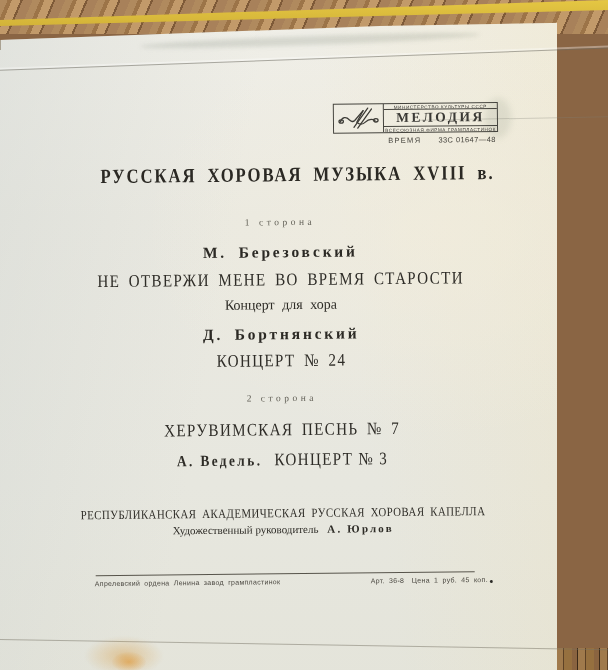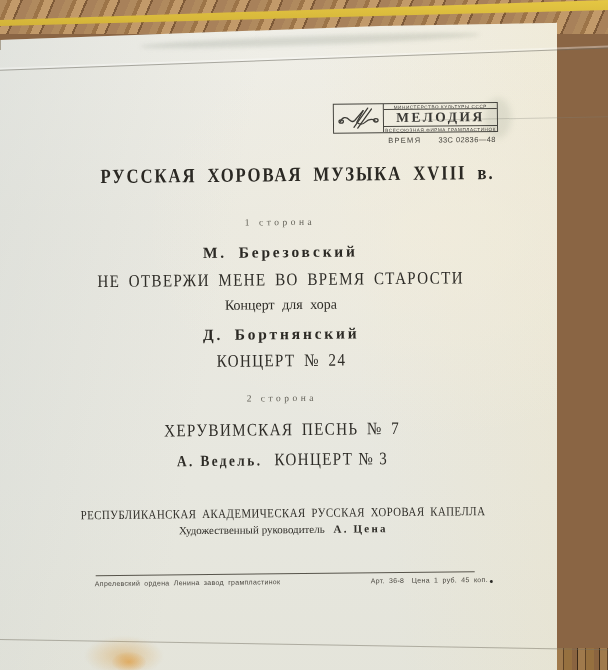--- a/index.html
+++ b/index.html
@@ -127,21 +127,21 @@
         </div>
         <div class="logo-right">
           <div class="logo-tiny top">МИНИСТЕРСТВО КУЛЬТУРЫ СССР</div>
           <div class="logo-brand">МЕЛОДИЯ</div>
           <div class="logo-tiny bot">ВСЕСОЮЗНАЯ ФИРМА ГРАМПЛАСТИНОК</div>
         </div>
       </div>
 
       <div class="stereo-row">
         <span class="lab">ВРЕМЯ</span>
-        <span class="num">33С 02836—48</span>
+        <span class="num">33С 01647—48</span>
       </div>
 
       <div class="line title">РУССКАЯ ХОРОВАЯ МУЗЫКА XVIII в.</div>
 
       <div class="line centered side-label" style="top:201px">1 сторона</div>
       <div class="line centered composer" style="top:227px">М. Березовский</div>
       <div class="line centered work cond" style="top:253px">НЕ ОТВЕРЖИ МЕНЕ ВО ВРЕМЯ СТАРОСТИ</div>
       <div class="line centered subtitle" style="top:281px">Концерт для хора</div>
       <div class="line centered composer" style="top:309px">Д. Бортнянский</div>
       <div class="line centered work cond" style="top:334px">КОНЦЕРТ № 24</div>
@@ -149,21 +149,21 @@
       <div class="line centered side-label" style="top:377px">2 сторона</div>
       <div class="line centered work cond" style="top:403px">ХЕРУВИМСКАЯ ПЕСНЬ № 7</div>
       <div class="line centered mixline cond" style="top:433px">
         <span class="composer-inline">А. Ведель.</span>
         <span class="work-inline">КОНЦЕРТ № 3</span>
       </div>
 
       <div class="line centered ensemble cond" style="top:490px">РЕСПУБЛИКАНСКАЯ АКАДЕМИЧЕСКАЯ РУССКАЯ ХОРОВАЯ КАПЕЛЛА</div>
       <div class="line centered director" style="top:507px">
         <span>Художественный руководитель</span>
-        <span class="dname">А. Цена</span>
+        <span class="dname">А. Юрлов</span>
       </div>
 
       <div class="rule"></div>
       <div class="imprint plant">Апрелевский ордена Ленина завод грампластинок</div>
       <div class="imprint artno">Арт. 36-8</div>
       <div class="imprint price">Цена 1 руб. 45 коп.</div>
       <div class="dot"></div>
 
     </div>
   </div>

